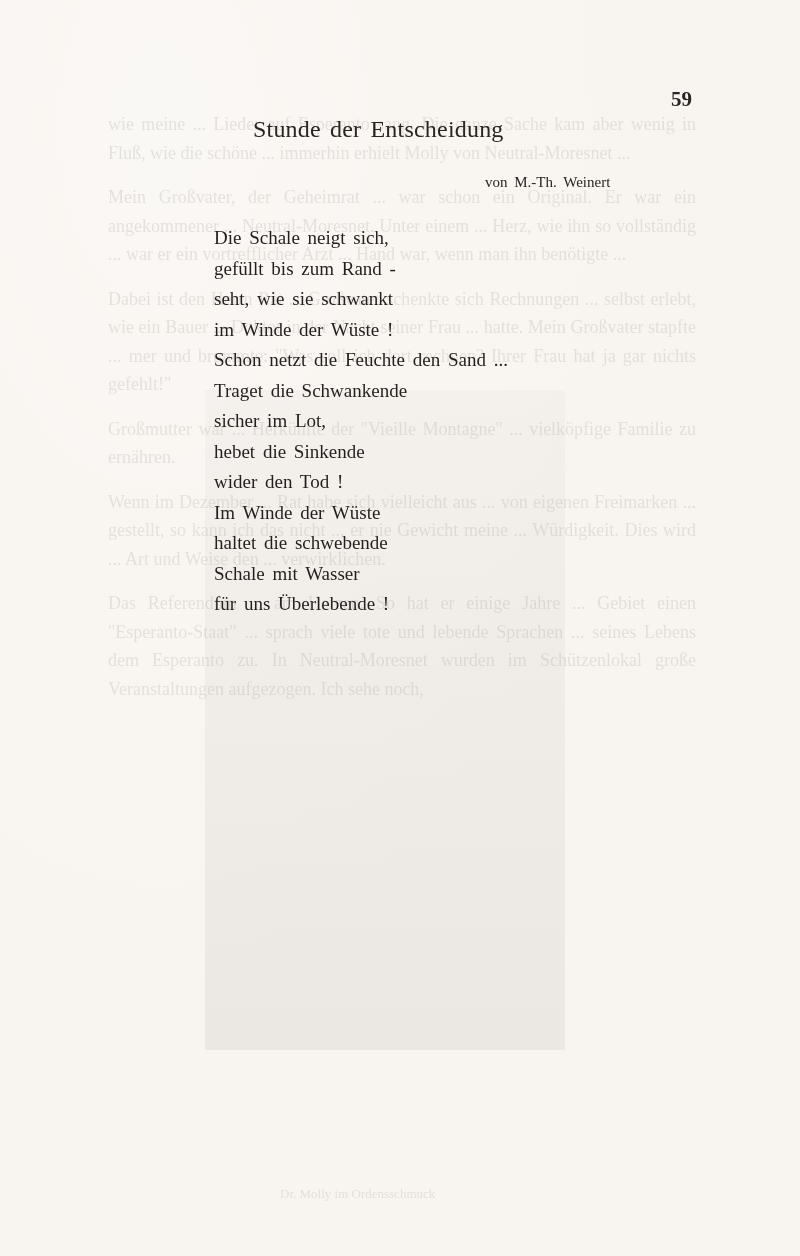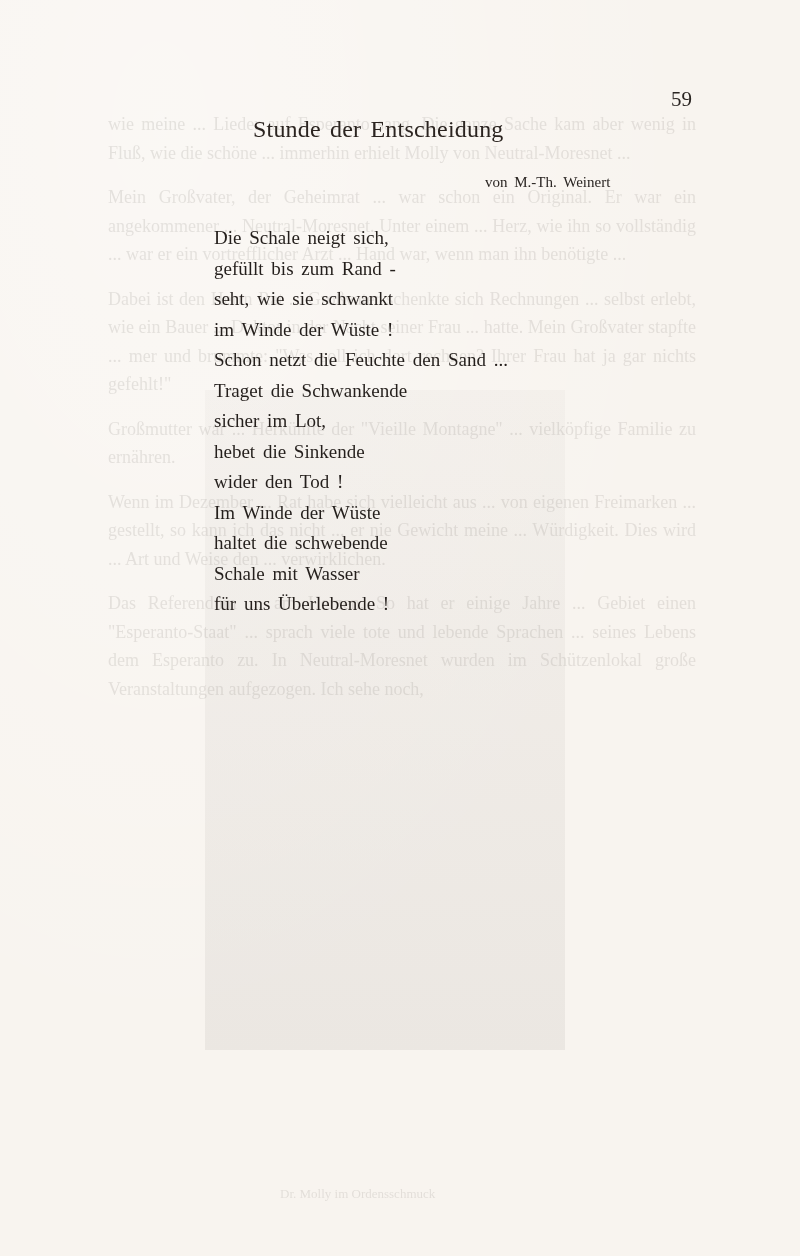--- a/index.html
+++ b/index.html
@@ -53,20 +53,21 @@
       top: 1186px;
       color: rgba(120,112,104,0.16);
       font-size: 13px;
     }
     .page-number {
       position: absolute;
       left: 671px;
       top: 87px;
       font-size: 21px;
       color: #2a2522;
+      font-weight: bold;
     }
     .title {
       position: absolute;
       left: 253px;
       top: 116px;
       font-size: 24px;
       font-weight: normal;
       letter-spacing: 0.2px;
       word-spacing: 3px;
       color: #2b2420;

